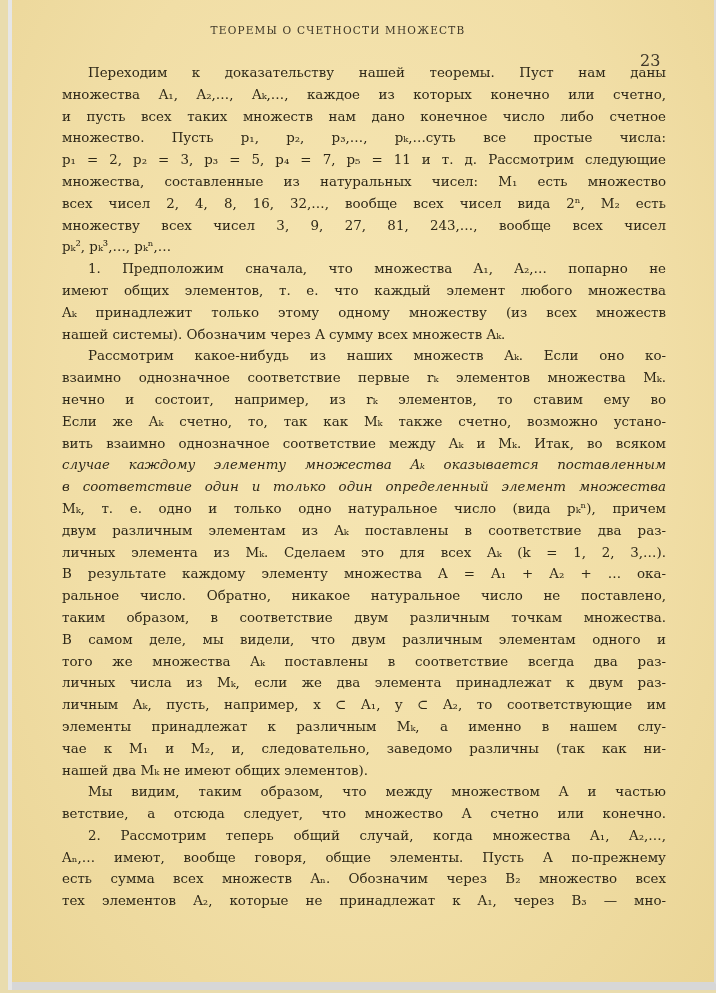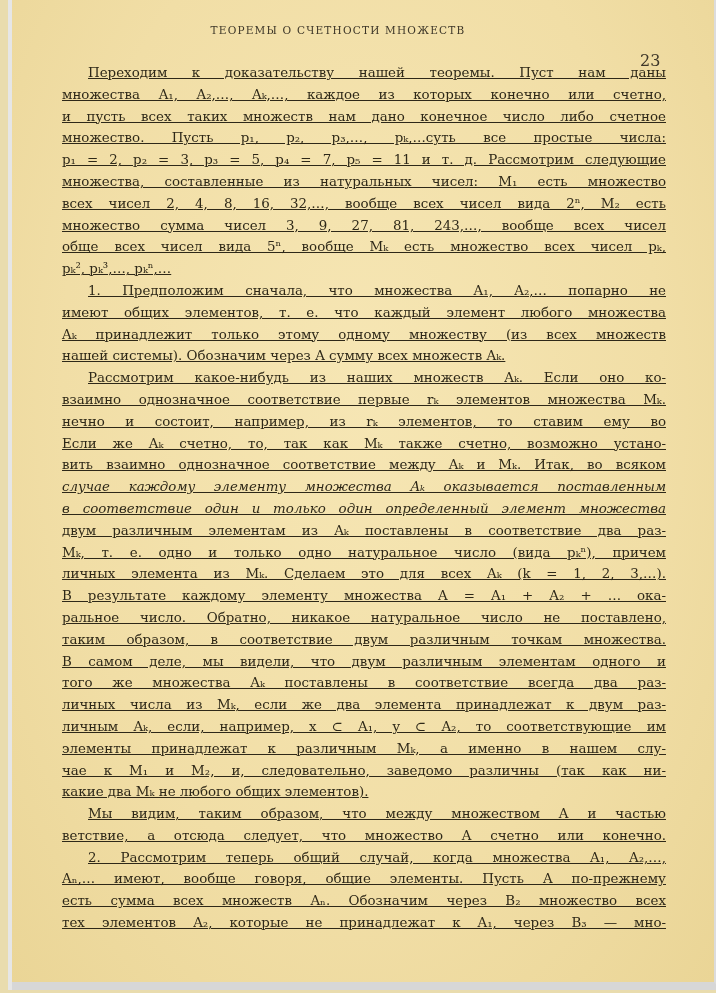--- a/index.html
+++ b/index.html
@@ -32,68 +32,66 @@
   .body {
     position: absolute; top: 62px; left: 54px; width: 604px;
     font-size: 13.4px; line-height: 21.8px;
     color: #2e2818;
     text-align: justify;
   }
   .line {
     display: block; white-space: nowrap;
     text-align-last: justify; text-align: justify;
     height: 21.8px;
-    text-decoration: underline;
   }
   .line.last { text-align-last: left; }
   .indent { padding-left: 26px; }
   .it { font-style: italic; }
 </style>
 </head>
 <body>
 
 <div class="page">
   <div class="leftedge"></div>
   <div class="header">ТЕОРЕМЫ О СЧЕТНОСТИ МНОЖЕСТВ</div>
   <div class="pagenum">23</div>
   <div class="body" id="body">
       <span class="line indent">Переходим к доказательству нашей теоремы. Пуст нам даны</span>
       <span class="line">множества A₁, A₂,…, Aₖ,…, каждое из которых конечно или счетно,</span>
       <span class="line">и пусть всех таких множеств нам дано конечное число либо счетное</span>
       <span class="line">множество. Пусть p₁, p₂, p₃,…, pₖ,…суть все простые числа:</span>
       <span class="line">p₁ = 2, p₂ = 3, p₃ = 5, p₄ = 7, p₅ = 11 и т. д. Рассмотрим следующие</span>
       <span class="line">множества, составленные из натуральных чисел: M₁ есть множество</span>
       <span class="line">всех чисел 2, 4, 8, 16, 32,…, вообще всех чисел вида 2ⁿ, M₂ есть</span>
-      <span class="line">множество сумма чисел 3, 9, 27, 81, 243,…, вообще всех чисел</span>
-      <span class="line">обще всех чисел вида 5ⁿ, вообще Mₖ есть множество всех чисел pₖ,</span>
+      <span class="line">множеству всех чисел 3, 9, 27, 81, 243,…, вообще всех чисел</span>
       <span class="line last">pₖ², pₖ³,…, pₖⁿ,…</span>
       <span class="line indent">1. Предположим сначала, что множества A₁, A₂,… попарно не</span>
       <span class="line">имеют общих элементов, т. е. что каждый элемент любого множества</span>
       <span class="line">Aₖ принадлежит только этому одному множеству (из всех множеств</span>
       <span class="line last">нашей системы). Обозначим через A сумму всех множеств Aₖ.</span>
       <span class="line indent">Рассмотрим какое-нибудь из наших множеств Aₖ. Если оно ко-</span>
       <span class="line">взаимно однозначное соответствие первые rₖ элементов множества Mₖ.</span>
       <span class="line">нечно и состоит, например, из rₖ элементов, то ставим ему во</span>
       <span class="line">Если же Aₖ счетно, то, так как Mₖ также счетно, возможно устано-</span>
       <span class="line">вить взаимно однозначное соответствие между Aₖ и Mₖ. Итак, во всяком</span>
       <span class="line it">случае каждому элементу множества Aₖ оказывается поставленным</span>
       <span class="line it">в соответствие один и только один определенный элемент множества</span>
+      <span class="line">Mₖ, т. е. одно и только одно натуральное число (вида pₖⁿ), причем</span>
       <span class="line">двум различным элементам из Aₖ поставлены в соответствие два раз-</span>
-      <span class="line">Mₖ, т. е. одно и только одно натуральное число (вида pₖⁿ), причем</span>
       <span class="line">личных элемента из Mₖ. Сделаем это для всех Aₖ (k = 1, 2, 3,…).</span>
       <span class="line">В результате каждому элементу множества A = A₁ + A₂ + … ока-</span>
       <span class="line">ральное число. Обратно, никакое натуральное число не поставлено,</span>
       <span class="line">таким образом, в соответствие двум различным точкам множества.</span>
       <span class="line">В самом деле, мы видели, что двум различным элементам одного и</span>
       <span class="line">того же множества Aₖ поставлены в соответствие всегда два раз-</span>
       <span class="line">личных числа из Mₖ, если же два элемента принадлежат к двум раз-</span>
-      <span class="line">личным Aₖ, если, например, x ⊂ A₁, y ⊂ A₂, то соответствующие им</span>
+      <span class="line">личным Aₖ, пусть, например, x ⊂ A₁, y ⊂ A₂, то соответствующие им</span>
       <span class="line">элементы принадлежат к различным Mₖ, а именно в нашем слу-</span>
       <span class="line">чае к M₁ и M₂, и, следовательно, заведомо различны (так как ни-</span>
-      <span class="line last">какие два Mₖ не любого общих элементов).</span>
+      <span class="line last">нашей два Mₖ не имеют общих элементов).</span>
       <span class="line indent">Мы видим, таким образом, что между множеством A и частью</span>
       <span class="line">ветствие, а отсюда следует, что множество A счетно или конечно.</span>
       <span class="line indent">2. Рассмотрим теперь общий случай, когда множества A₁, A₂,…,</span>
       <span class="line">Aₙ,… имеют, вообще говоря, общие элементы. Пусть A по-прежнему</span>
       <span class="line">есть сумма всех множеств Aₙ. Обозначим через B₂ множество всех</span>
       <span class="line">тех элементов A₂, которые не принадлежат к A₁, через B₃ — мно-</span>
     </div>
 </div>
 
 </body></html>

